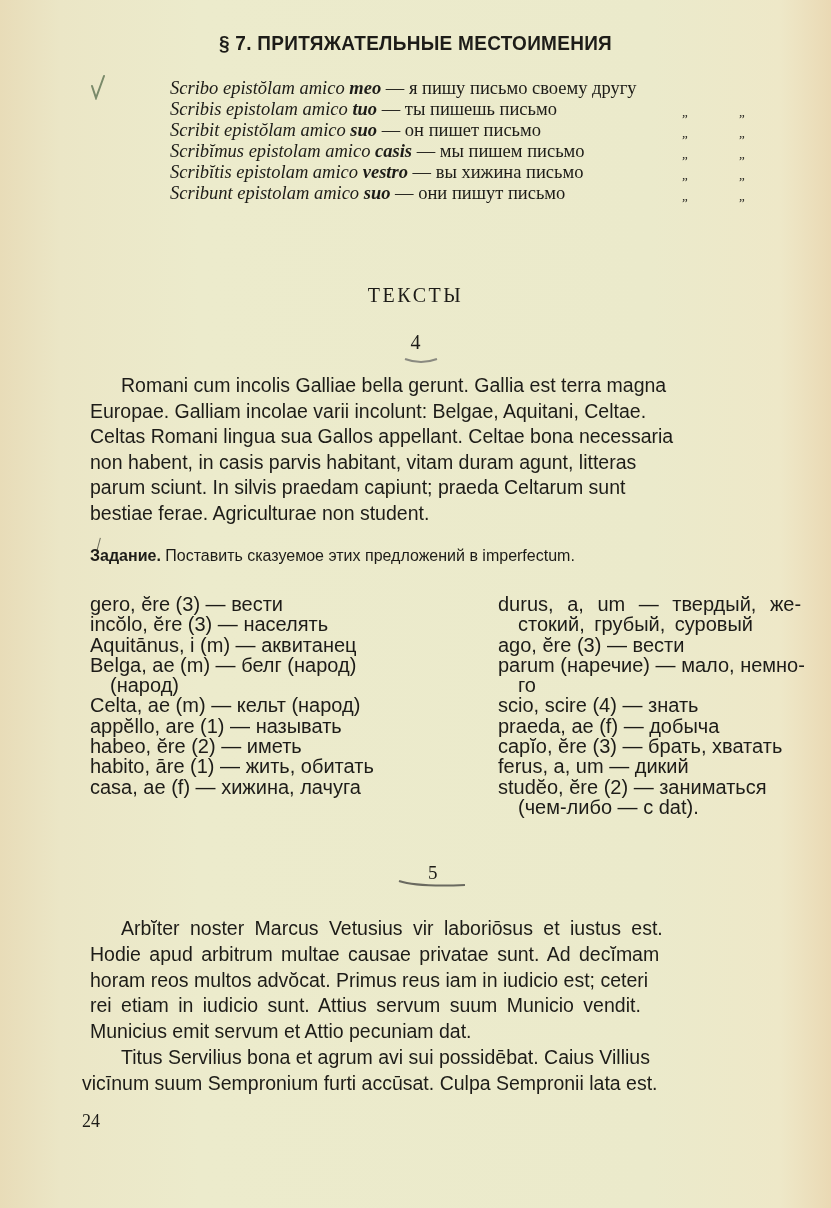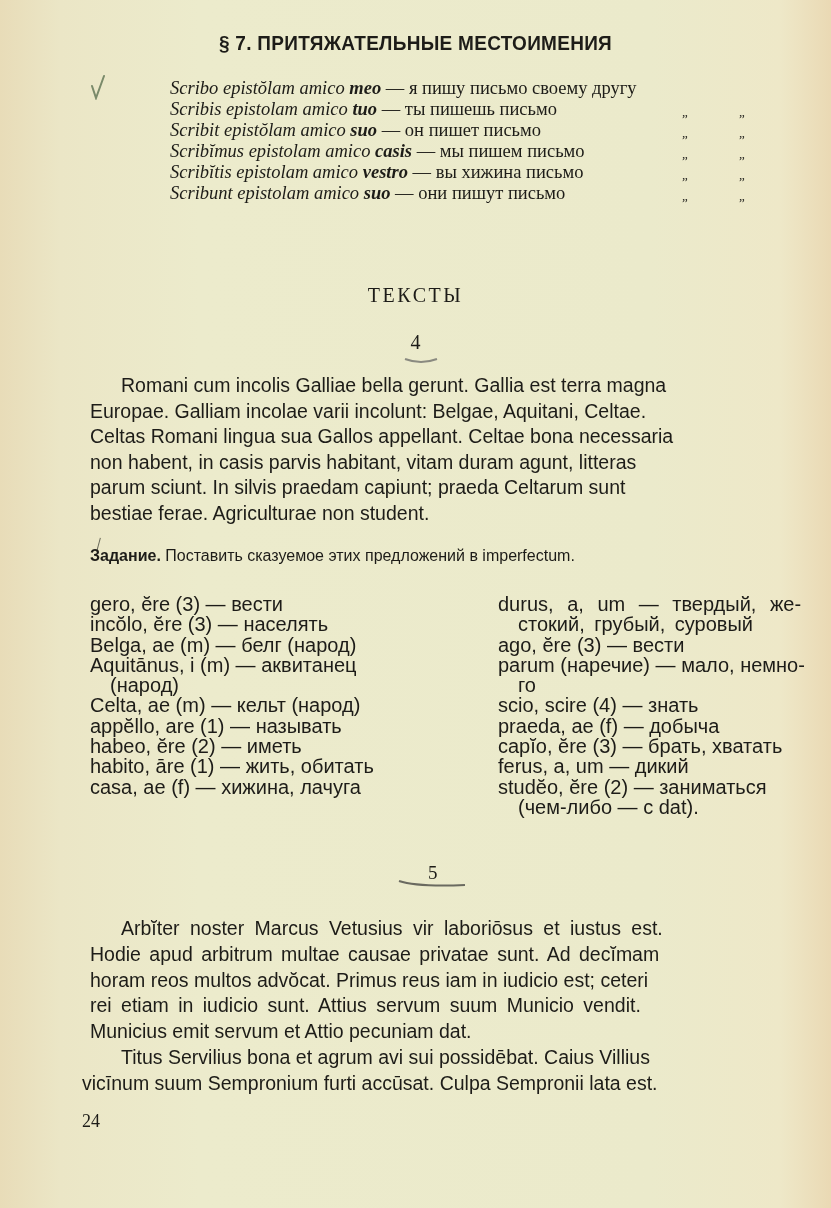--- a/index.html
+++ b/index.html
@@ -98,22 +98,22 @@
 
   <div class="abs tick" style="border-left:1px solid #6a6a5a; transform:rotate(15deg);"></div>
 
   <div class="abs task" style="left:90px">
     <b>Задание.</b><span> Поставить сказуемое этих предложений в imperfectum.</span>
   </div>
 
   <div class="abs vocab vcol1" style="left:90px">
     <div>gero, ĕre (3) — вести</div>
     <div>incŏlo, ĕre (3) — населять</div>
+    <div>Aquitānus, i (m) — аквитанец</div>
     <div>Belga, ae (m) — белг (народ)</div>
-    <div>Aquitānus, i (m) — аквитанец</div>
     <div class="ind">(народ)</div>
     <div>Celta, ae (m) — кельт (народ)</div>
     <div>appĕllo, are (1) — называть</div>
     <div>habeo, ĕre (2) — иметь</div>
     <div>habito, āre (1) — жить, обитать</div>
     <div>casa, ae (f) — хижина, лачуга</div>
   </div>
 
   <div class="abs vocab vcol2">
     <div style="word-spacing:8px">durus, a, um — твердый, же-</div>

